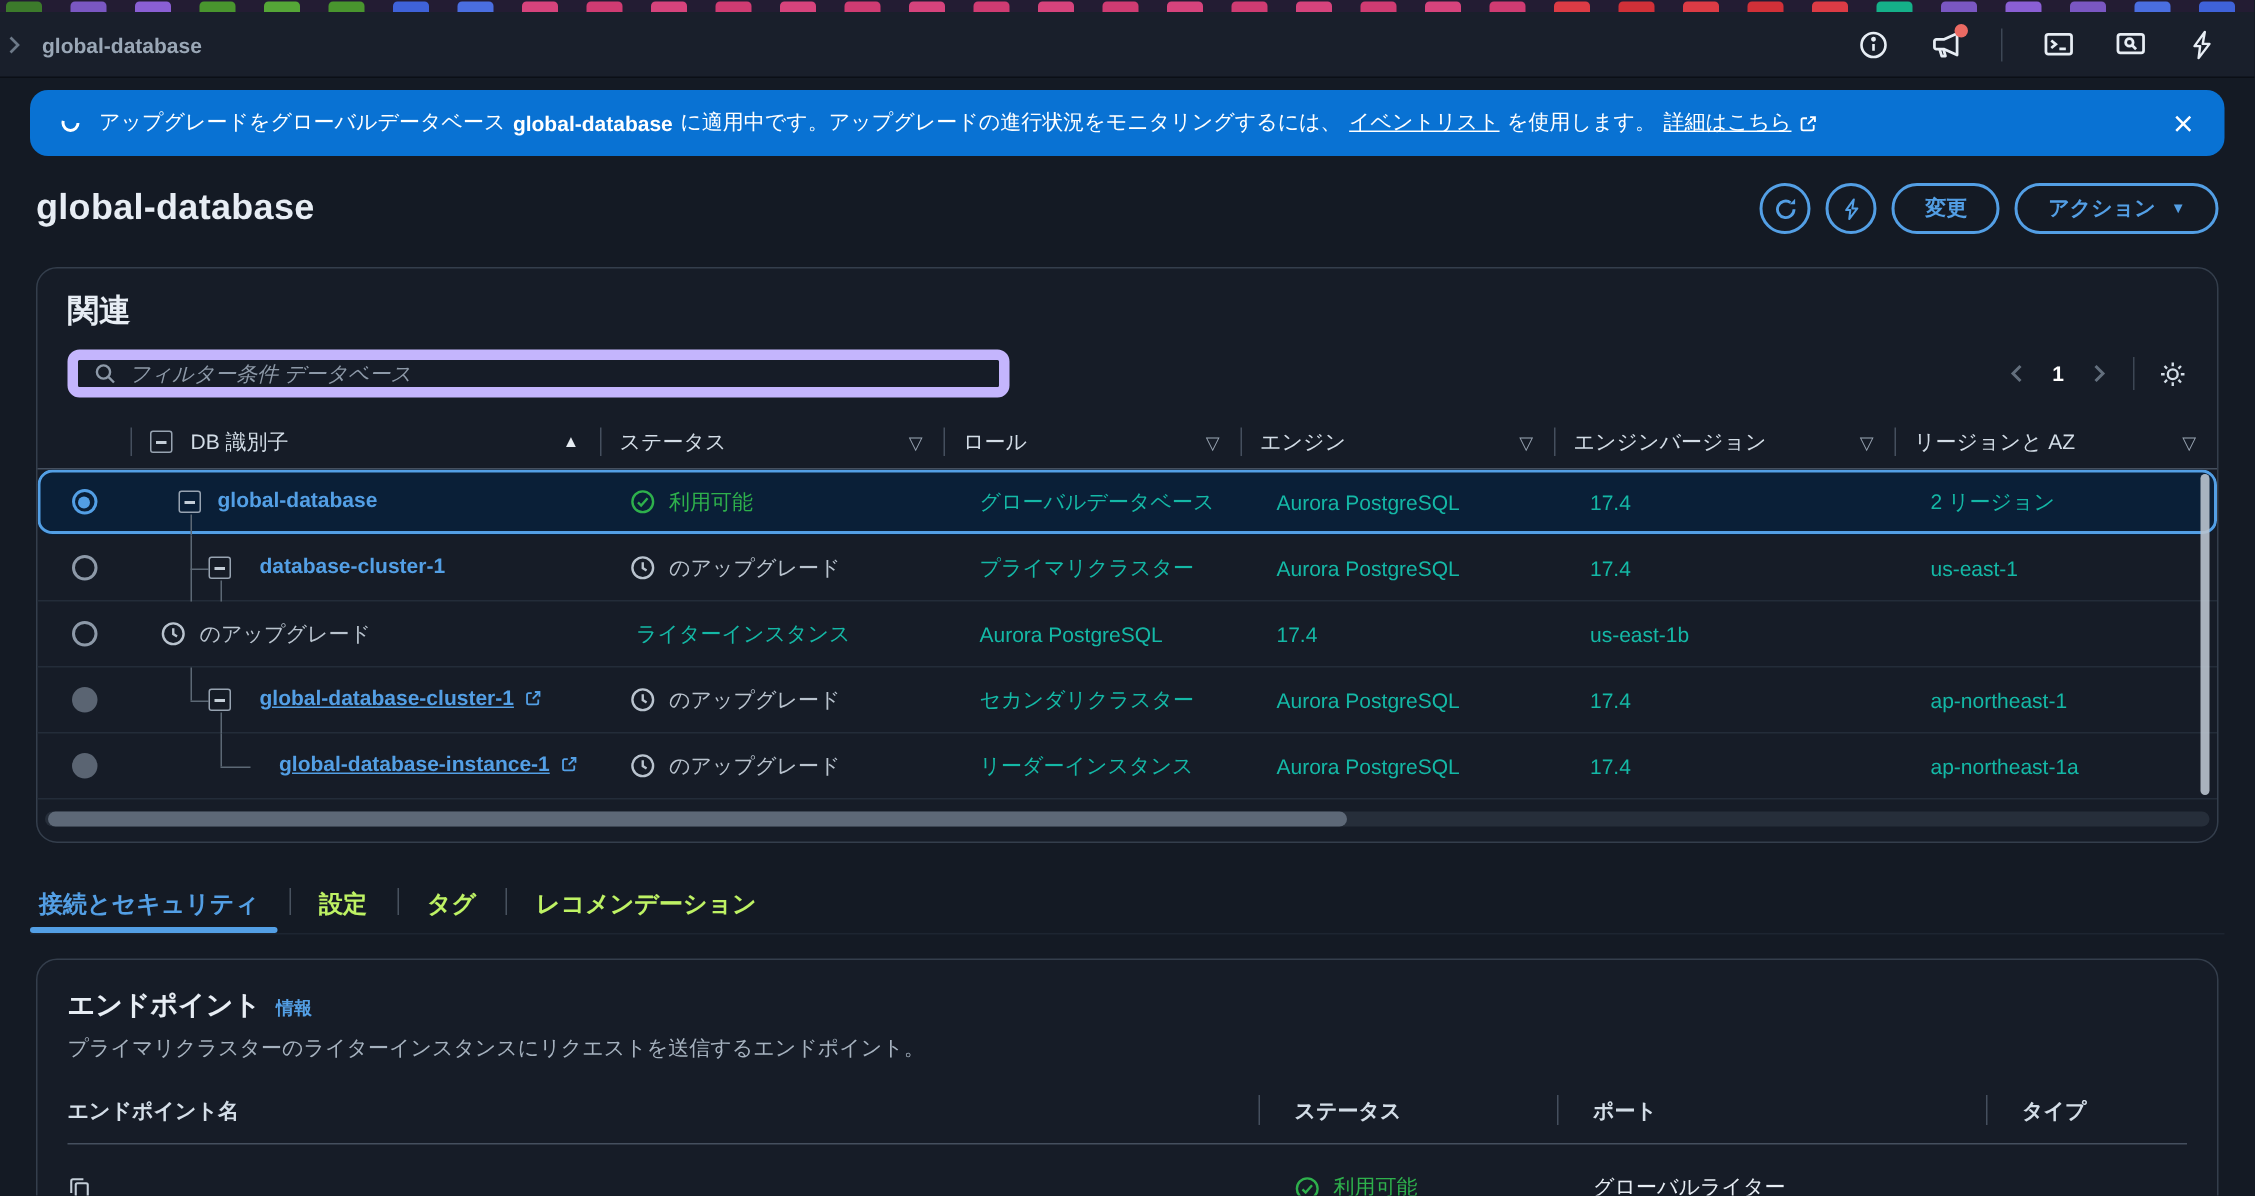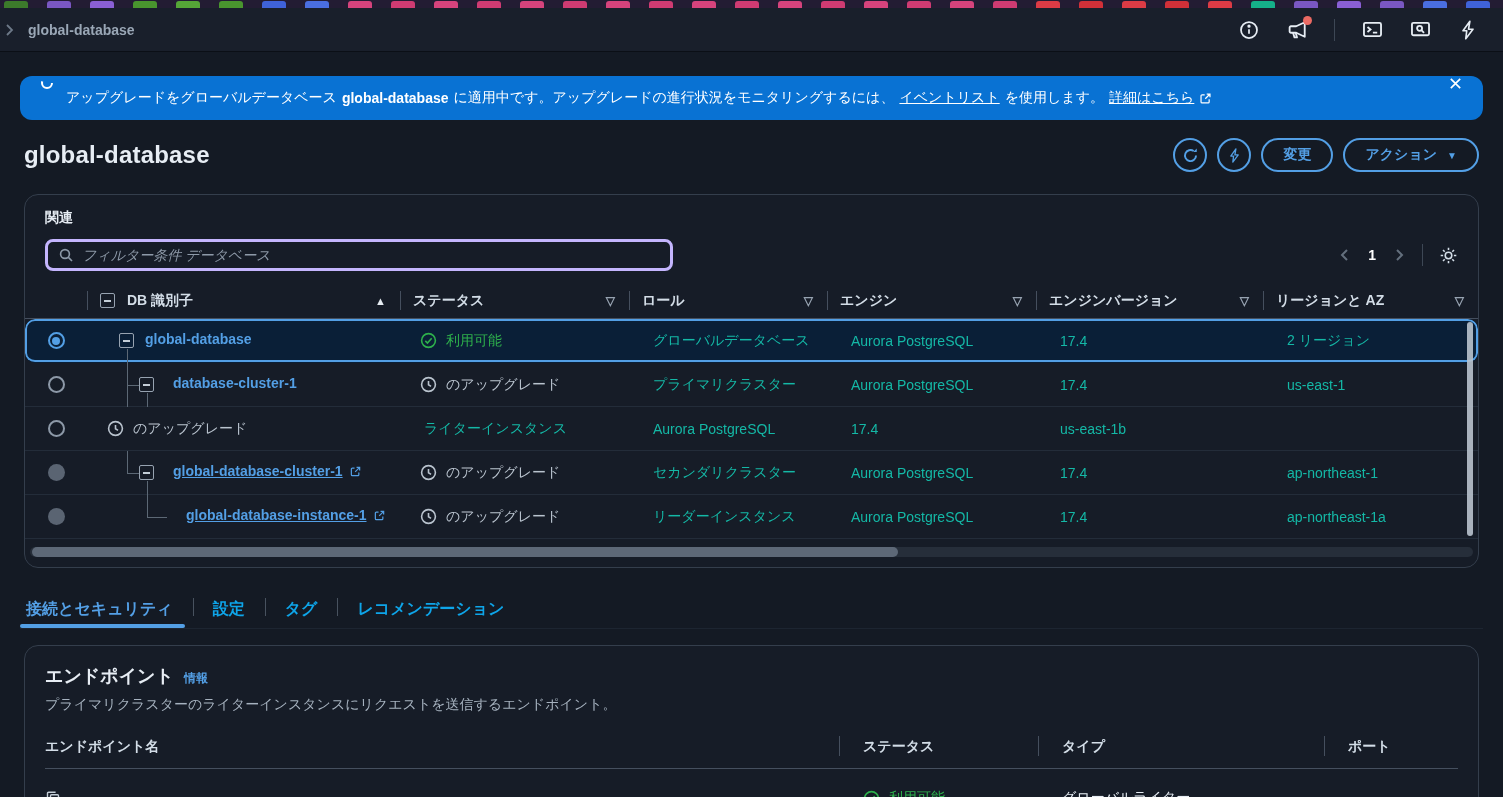--- a/index.html
+++ b/index.html
@@ -13,52 +13,52 @@
   .strip .t { width:24px; height:7px; border-radius:3px 3px 0 0; flex:0 0 auto; }
   
   .topbar { height:44px; background:#191f2b; border-bottom:1px solid #0b0f16;
     display:flex; align-items:center; justify-content:space-between; padding:0 24px 0 2px; }
   .crumbs { display:flex; align-items:center; gap:12px; color:#9aa7b6; font-weight:700; }
   .top-icons { display:flex; align-items:center; gap:26px; }
   .icon-btn { position:relative; width:22px; height:22px; color:#e7edf4; cursor:pointer; display:flex; align-items:center; justify-content:center; }
   .badge-dot { position:absolute; top:-3px; right:-4px; width:9px; height:9px; border-radius:50%; background:#eb6a63; }
   .vdiv { width:1px; height:22px; background:#3d4755; }
   
-  .banner { margin:24px 20px 0; background:#0972d3; border-radius:12px; min-height:44px;
-    display:flex; padding:0 20px; gap:12px; color:#fff; }
+  .banner { margin:8px 20px 0; background:#0972d3; border-radius:12px; min-height:44px;
+    display:flex; align-items:center; padding:0 20px; gap:12px; color:#fff; }
   .banner .txt { display:flex; align-items:center; flex-wrap:wrap; }
   .banner b { font-weight:700; margin:0 5px; }
   .banner a { color:#fff; text-decoration:underline; margin:0 5px; cursor:pointer; display:inline-flex; align-items:center; gap:5px; }
   .banner .close { margin-left:auto; cursor:pointer; display:flex; }
   
   .page-head { display:flex; align-items:center; justify-content:space-between; padding:18px 24px 10px; }
   .page-head h1 { font-size:24px; font-weight:800; letter-spacing:.2px; }
   .actions { display:flex; align-items:center; gap:10px; }
   .circle-btn { width:34px; height:34px; border-radius:50%; border:2px solid #539fe5; background:transparent;
     display:flex; align-items:center; justify-content:center; color:#539fe5; cursor:pointer; }
   .pill-btn { height:34px; border-radius:17px; border:2px solid #539fe5; background:transparent; color:#539fe5;
     font-weight:700; font-size:14px; padding:0 20px; display:flex; align-items:center; gap:10px; cursor:pointer;
     font-family:"Liberation Sans",sans-serif; }
   .caret { font-size:10px; }
   
   .card { margin:12px 24px 0; background:#161c27; border:1px solid #343e4c; border-radius:14px; }
   .related { padding-top:14px; --cols:62px 313px 229px 198px 209px 227px 1fr; }
-  .related h2 { font-size:14px; margin:0 20px 12px; }
+  .related h2 { font-size:21px; margin:0 20px 12px; }
   .tbl-toolbar { display:flex; align-items:center; justify-content:space-between; margin:0 20px 12px; }
-  .search-box { display:flex; align-items:center; gap:8px; border:3px solid #c4b5fd; border-radius:8px;
+  .search-box { display:flex; align-items:center; gap:8px; border:7px solid #c4b5fd; border-radius:8px;
     height:32px; padding:0 10px; width:628px; }
   .search-box input { flex:1; background:transparent; border:0; outline:0; color:#e7edf4; font-size:14px;
     font-style:italic; font-family:"Liberation Sans",sans-serif; }
   .search-box input::placeholder { color:#8d99a8; font-style:italic; }
   .pager { display:flex; align-items:center; gap:16px; }
   .pg-btn { cursor:pointer; display:flex; }
   .pg-num { color:#fff; font-weight:700; }
   
   .thead { display:grid; grid-template-columns:var(--cols); height:36px; align-items:center;
-    border-bottom:1px solid #454f5e; font-weight:700; color:#d3dde7; }
+    border-bottom:1px solid #454f5e; font-weight:400; color:#d3dde7; }
   .th { position:relative; display:flex; align-items:center; gap:12px; height:100%; padding-left:13px; }
   .th:not(:first-child)::before { content:""; position:absolute; left:0; top:8px; bottom:8px; width:1px; background:#454f5e; }
   .sort { margin-left:auto; margin-right:14px; }
   .sort.asc { color:#e6ecf2; font-size:11px; }
   .sort.desc { color:#97a3b1; font-size:12px; }
   .tree-box { width:15px; height:15px; border:1px solid #97a3b1; border-radius:2px;
     display:flex; align-items:center; justify-content:center; cursor:pointer; flex:0 0 auto; background:transparent; }
   .tree-box::after { content:""; width:7px; height:2px; background:#c3cdd7; }
   
   .rows { position:relative; }
@@ -78,21 +78,21 @@
   .id-link.ext { text-decoration:underline; }
   .status-cell { display:flex; align-items:center; gap:9px; padding-left:20px; color:#b9c3ce; }
   .status-cell.ok { color:#2eb04c; }
   .cell { padding-left:24px; color:#14b8a6; }
   .vscroll { position:absolute; right:5px; top:3px; bottom:3px; width:6px; border-radius:3px; background:#b9c3ce; opacity:.9; cursor:pointer; }
   .hscroll-track { height:10px; margin:8px 5px 10px; border-radius:5px; background:#262e3a; position:relative; }
   .hscroll-thumb { position:absolute; left:2px; top:0; height:10px; width:60%; border-radius:5px; background:#5d6877; cursor:pointer; }
   
   .tabs { display:flex; align-items:center; margin:22px 20px 0; border-bottom:1px solid #1d2531; }
   .tab { position:relative; height:38px; display:flex; align-items:center; padding:0 20px;
-    font-size:16px; font-weight:700; color:#0ea5e9; cursor:pointer; }
+    font-size:16px; font-weight:700; color:#bef264; cursor:pointer; }
   .tab:first-child { padding-left:6px; }
   .tab + .tab::before { content:""; position:absolute; left:0; top:8px; bottom:12px; width:1px; background:#48525f; }
   .tab.active { color:#539fe5; }
   .tab.active::after { content:""; position:absolute; left:0; right:8px; bottom:0; height:4px; border-radius:2px; background:#539fe5; }
   
   .endpoint { margin:16px 24px 12px; padding:18px 20px 36px; --epcols:794px 199px 286px 1fr; }
   .ep-head { display:flex; align-items:baseline; gap:10px; }
   .ep-head h3 { font-size:18px; font-weight:700; }
   .info-link { color:#539fe5; font-size:12px; font-weight:700; cursor:pointer; text-decoration:none; }
   .ep-desc { color:#a6b2bf; margin-top:8px; }
@@ -448,22 +448,22 @@
 
 <section class="card endpoint">
   <div class="ep-head">
     <h3>エンドポイント</h3>
     <a class="info-link">情報</a>
   </div>
   <div class="ep-desc">プライマリクラスターのライターインスタンスにリクエストを送信するエンドポイント。</div>
   <div class="ep-grid hd">
     <div class="ep-th">エンドポイント名</div>
     <div class="ep-th">ステータス</div>
+    <div class="ep-th">ポート</div>
     <div class="ep-th">タイプ</div>
-    <div class="ep-th">ポート</div>
   </div>
   <div class="ep-grid">
     <div class="ep-td">
       <span class="copy-btn">
         <svg width="16" height="16" viewBox="0 0 16 16" stroke="currentColor" fill="none" stroke-width="1.4">
           <rect x="5.5" y="4.8" width="8" height="9.2" rx="1"></rect>
           <path d="M10.6 2.2H3.6a1.1 1.1 0 0 0-1.1 1.1v8"></path>
         </svg>
       </span>
     </div>

